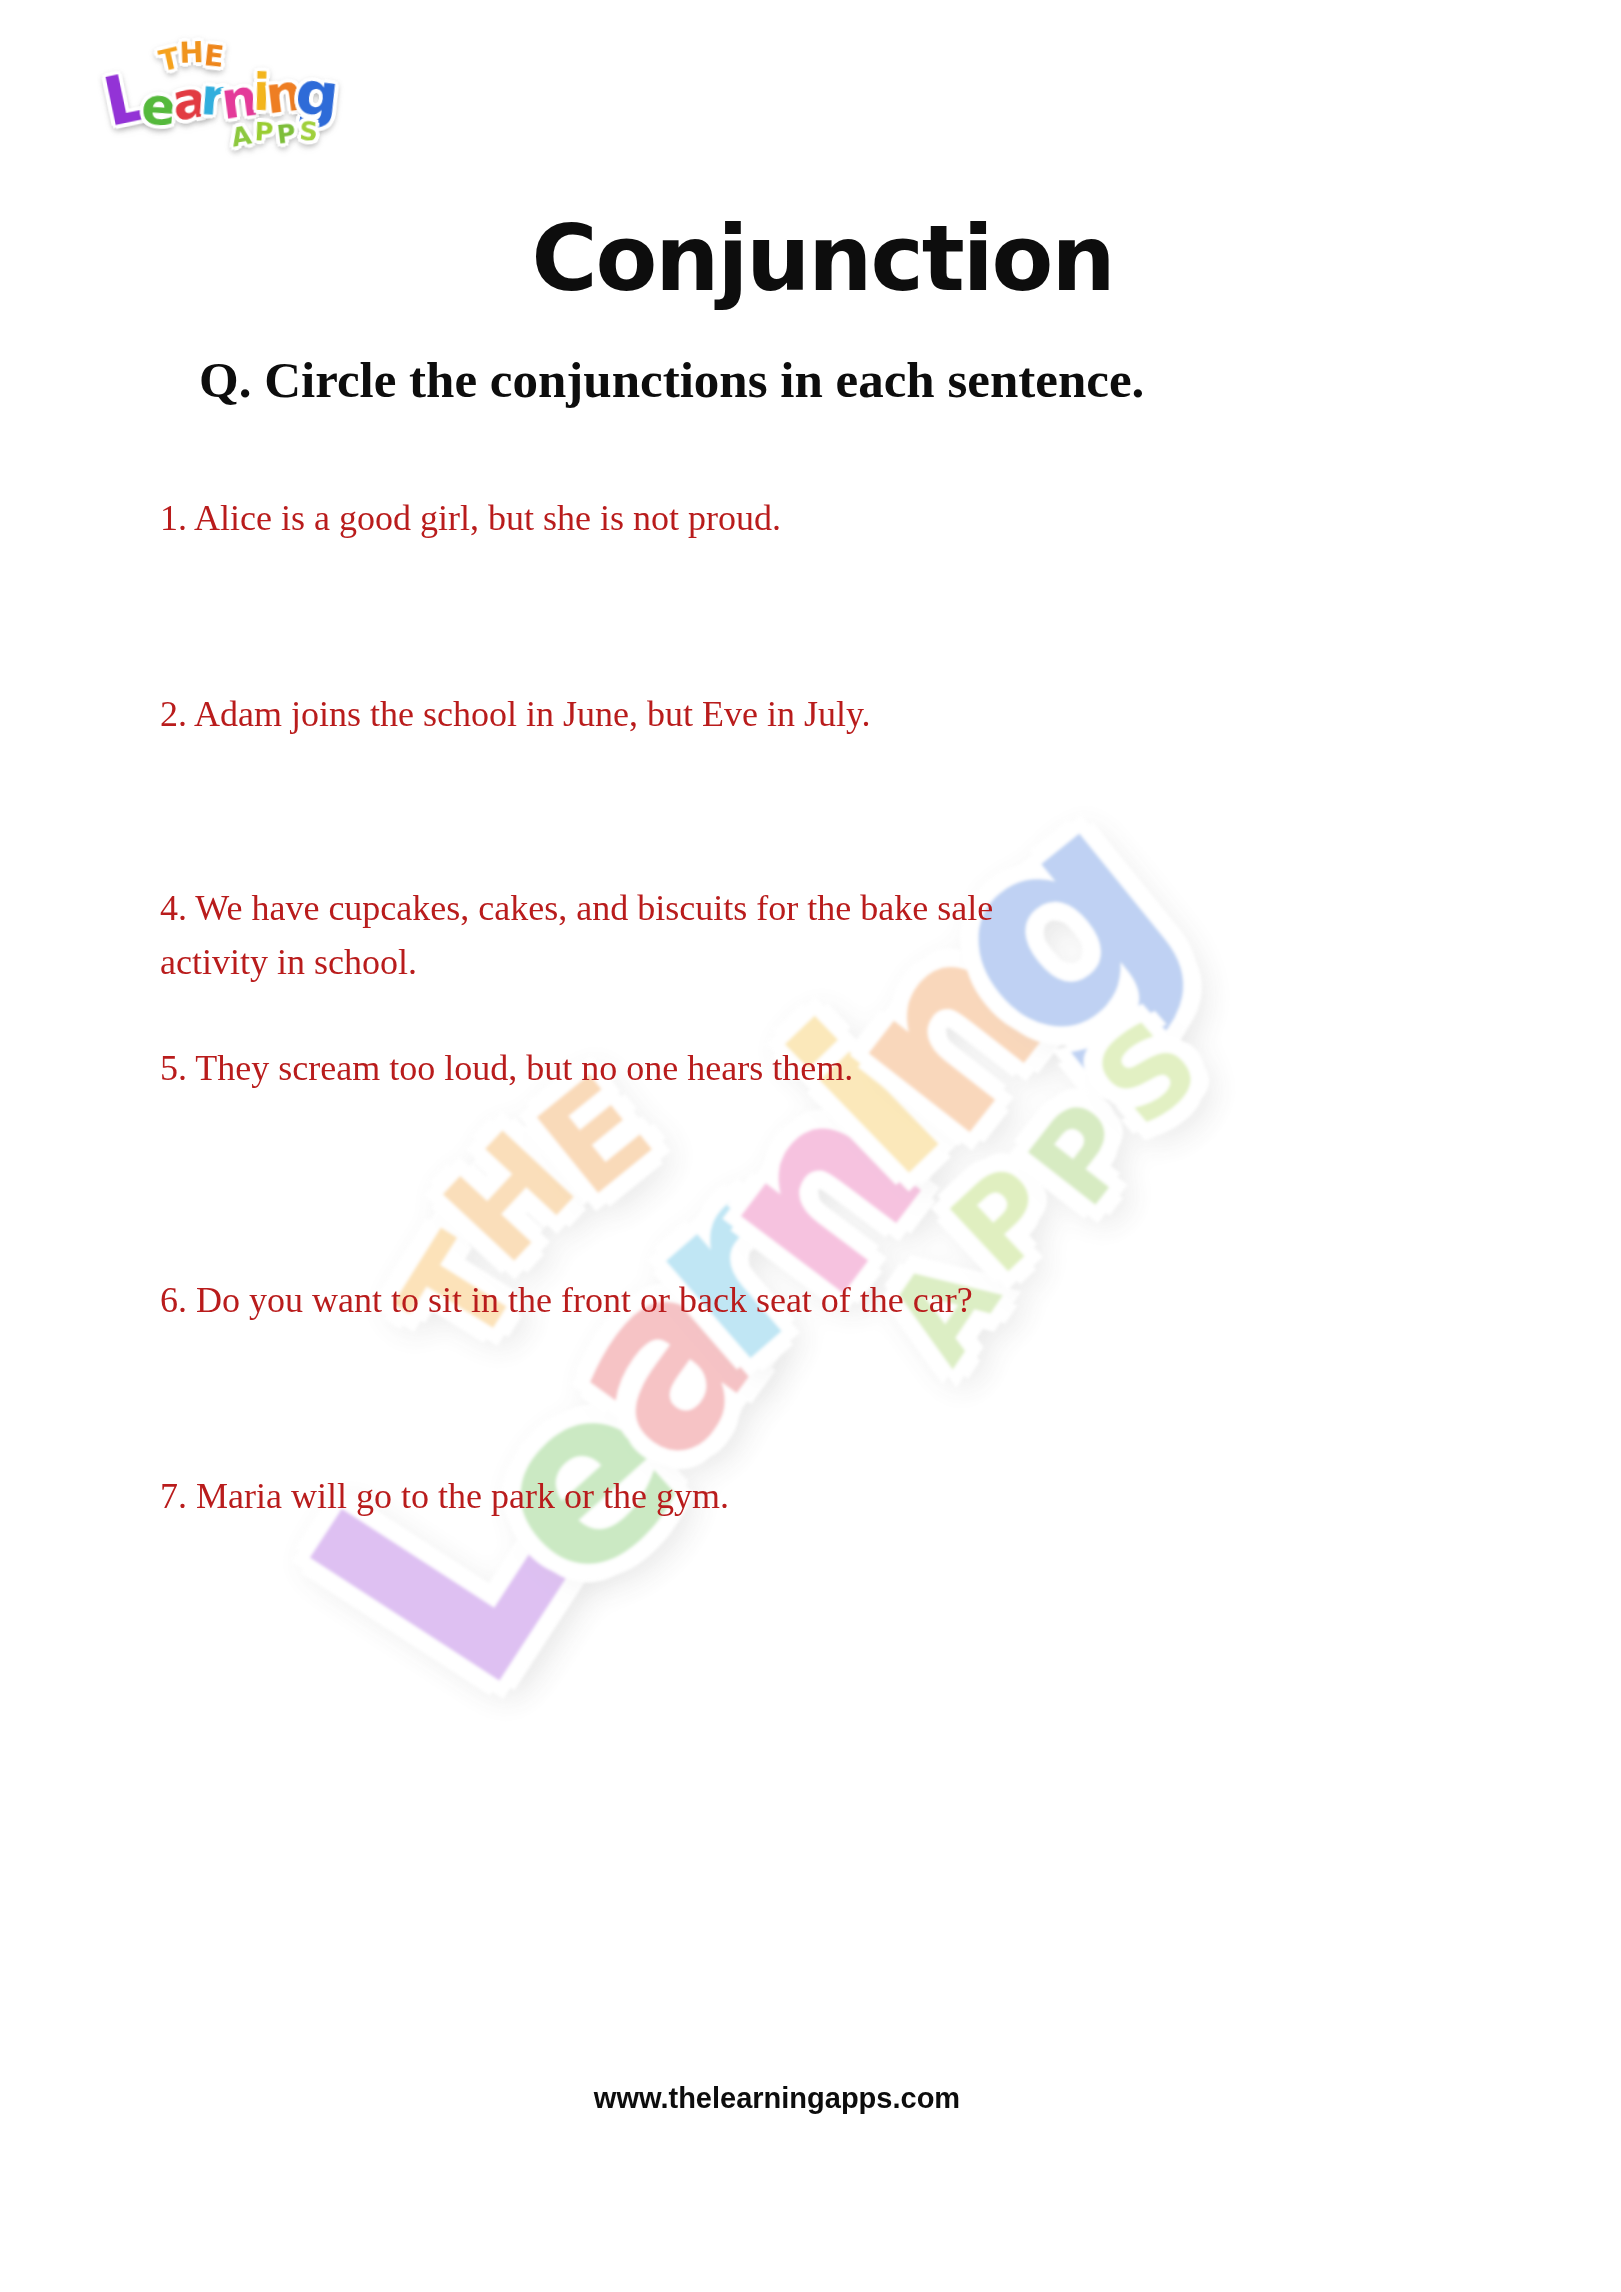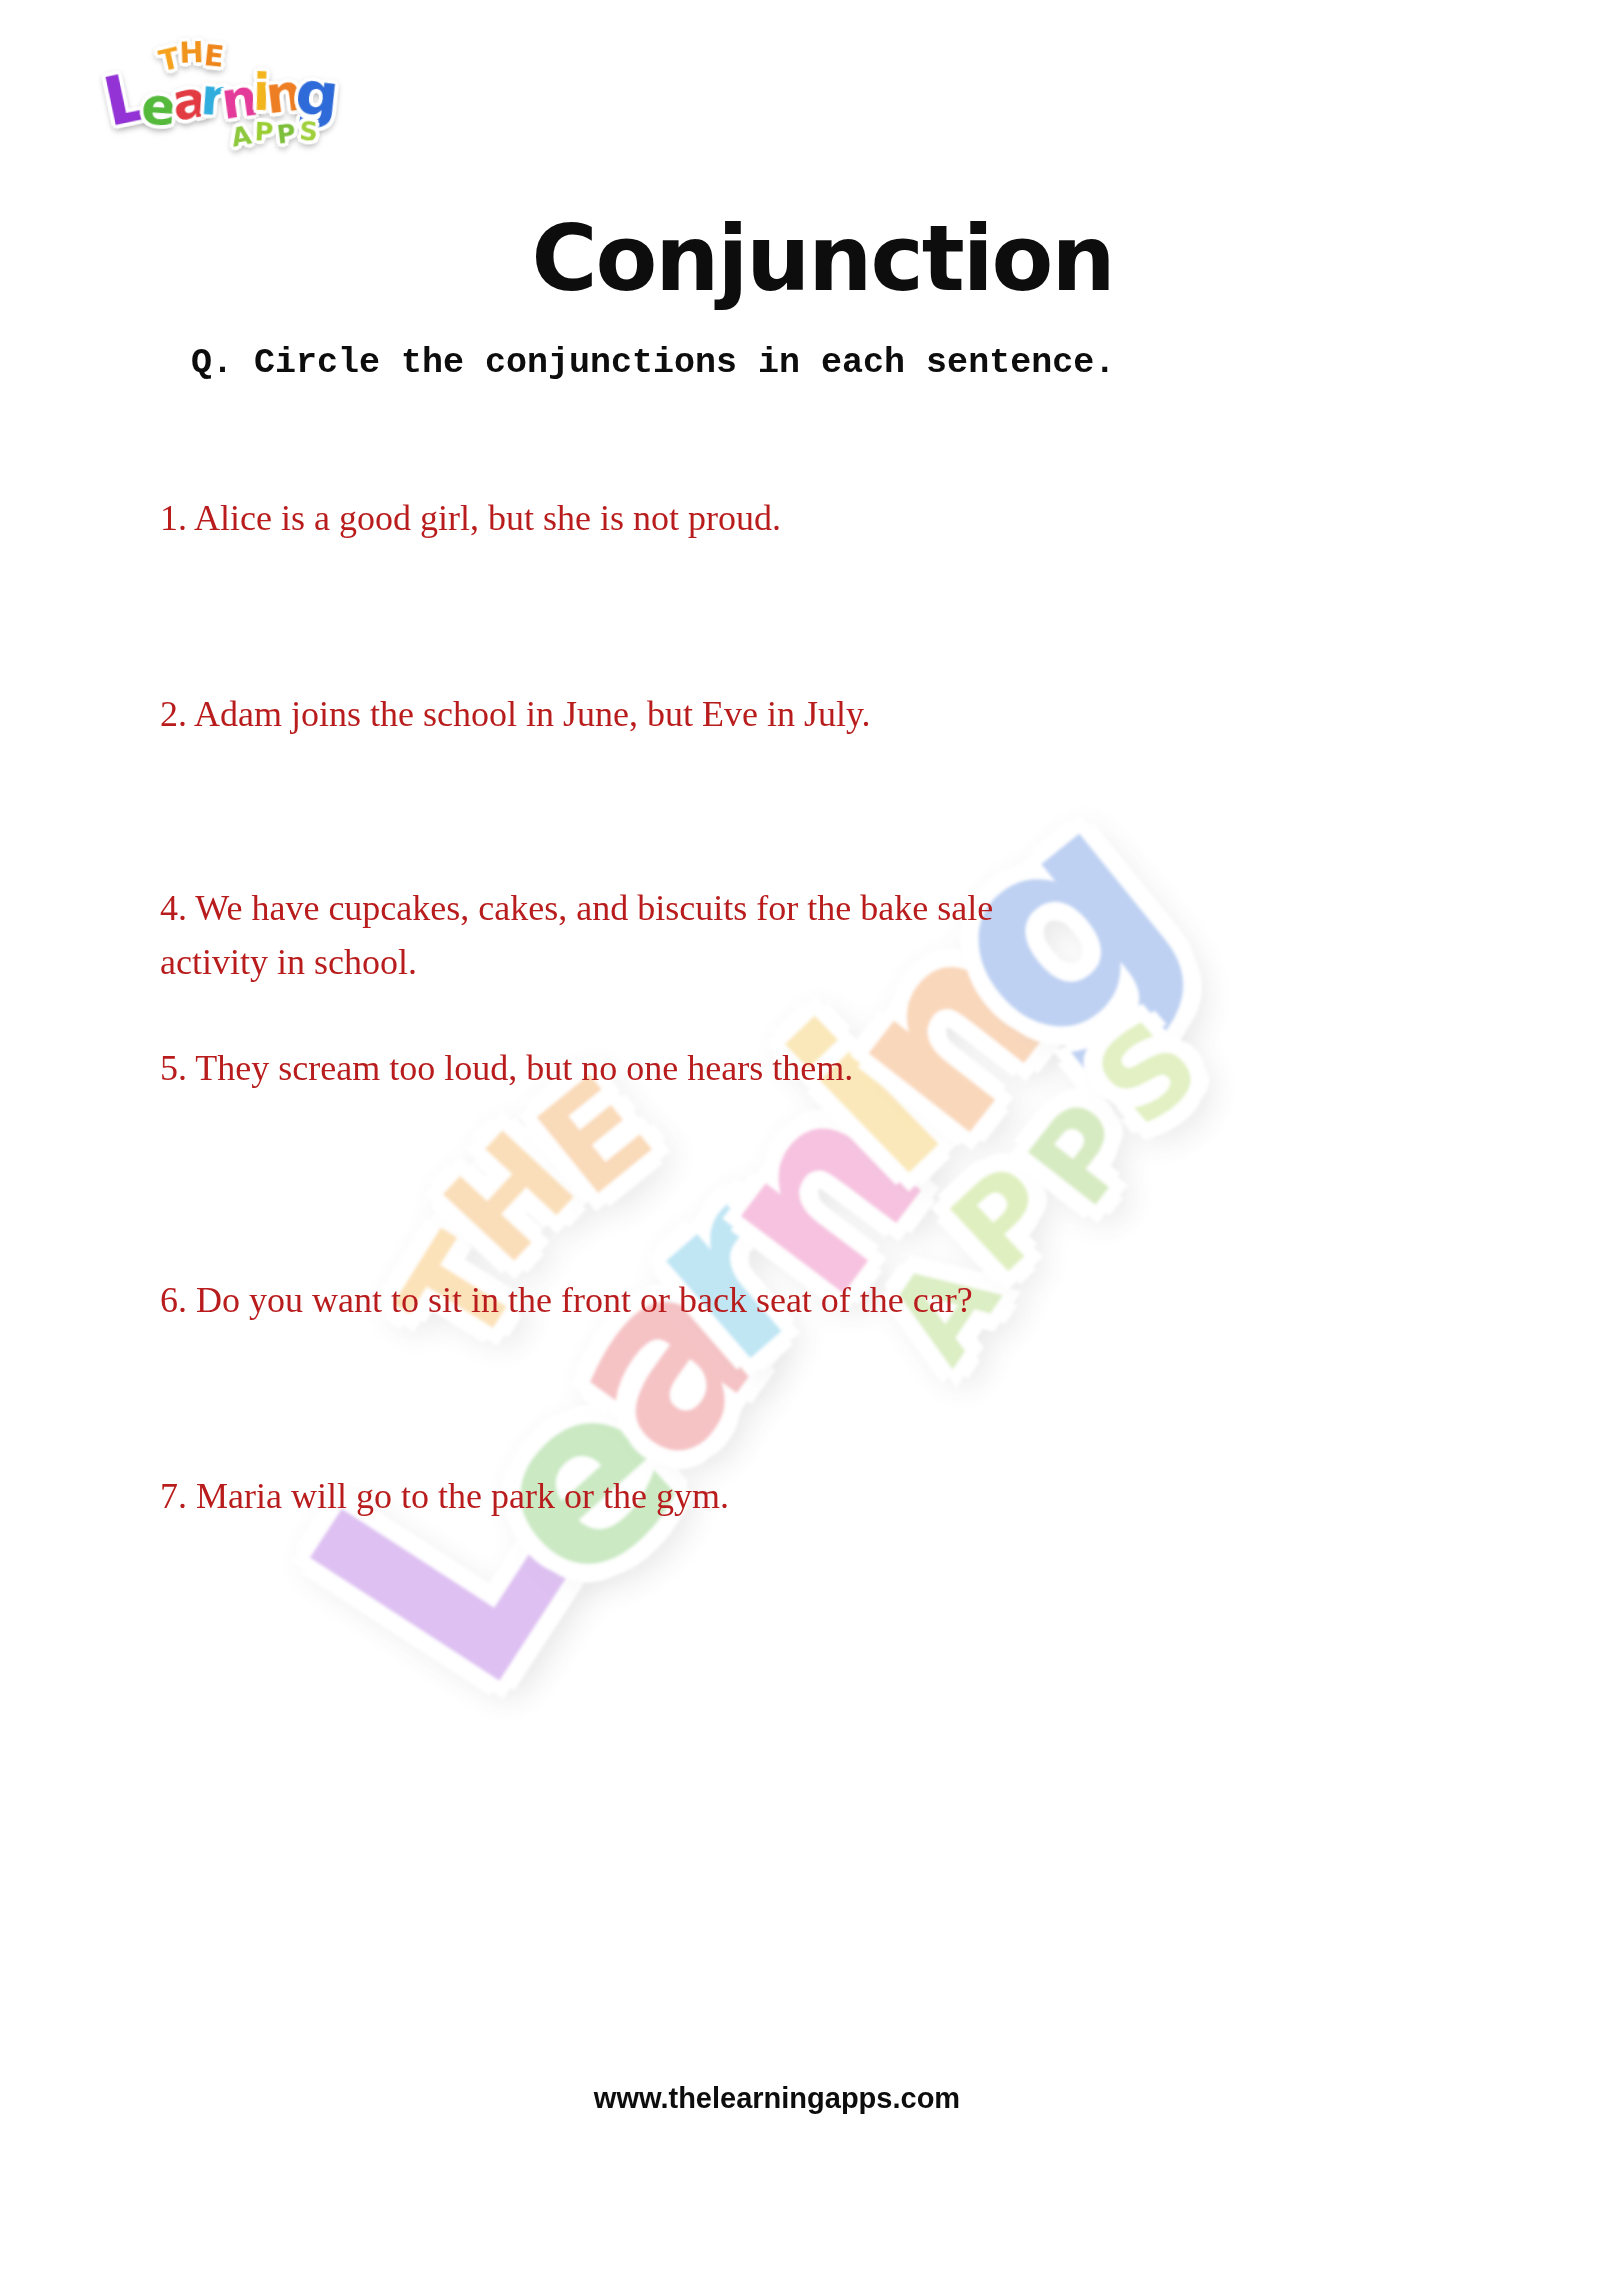--- a/index.html
+++ b/index.html
@@ -67,24 +67,24 @@
     position:absolute;left:0;top:194px;width:100%;
     margin:12px;z-index:2;
     text-align:center;
     font-family:"DejaVu Sans", sans-serif;
     font-weight:800;
     font-size:90px;letter-spacing:-2px;
     color:#0d0d0d;
   }
   .question{
     position:absolute;left:191px;top:343px;
-    margin:0;z-index:2;
-    font-family:Liberation Mono, monospace;
+    margin:8px;z-index:2;
+    font-family:Liberation Serif, serif;
     font-weight:700;
-    font-size:35px;
+    font-size:51px;
     color:#0d0d0d;
   }
   .sentences{position:absolute;inset:0;z-index:2;}
   .sentence{
     position:absolute;left:160px;width:1333px;
     margin:0;
     font-size:36px;line-height:1.5;
     white-space:pre-line;
     color:#b91c1c;
   }

